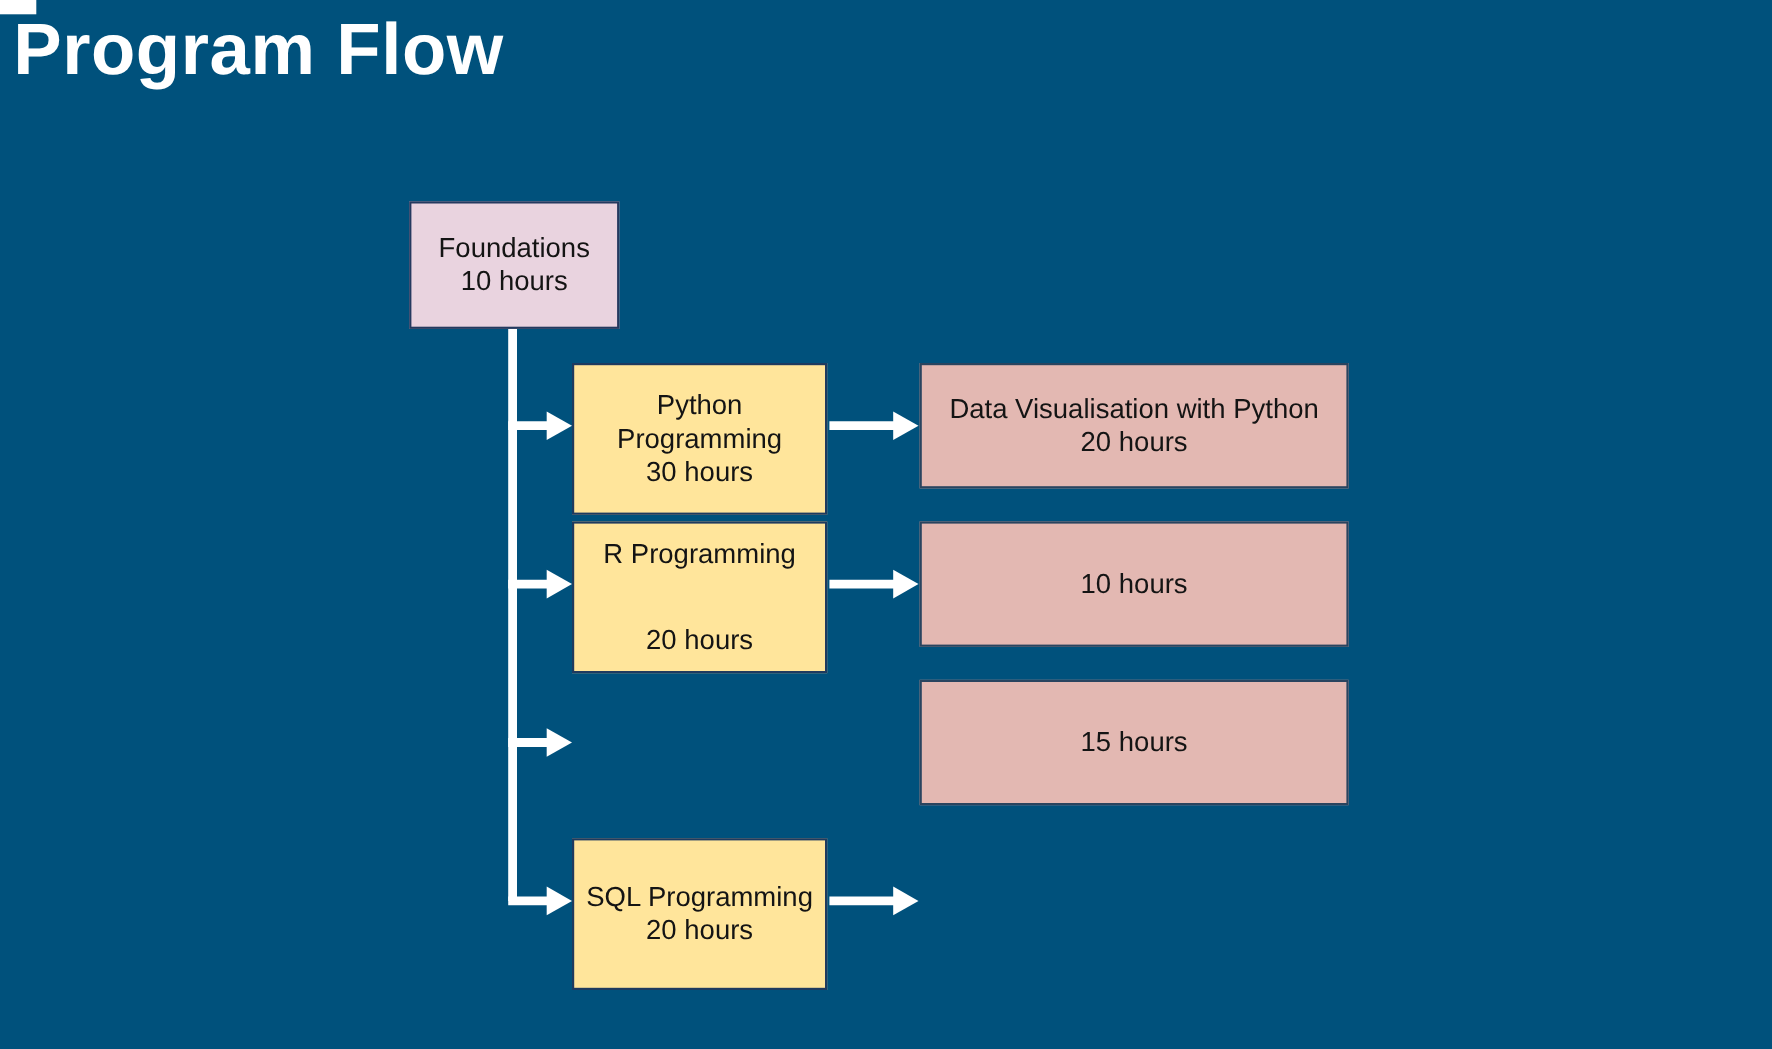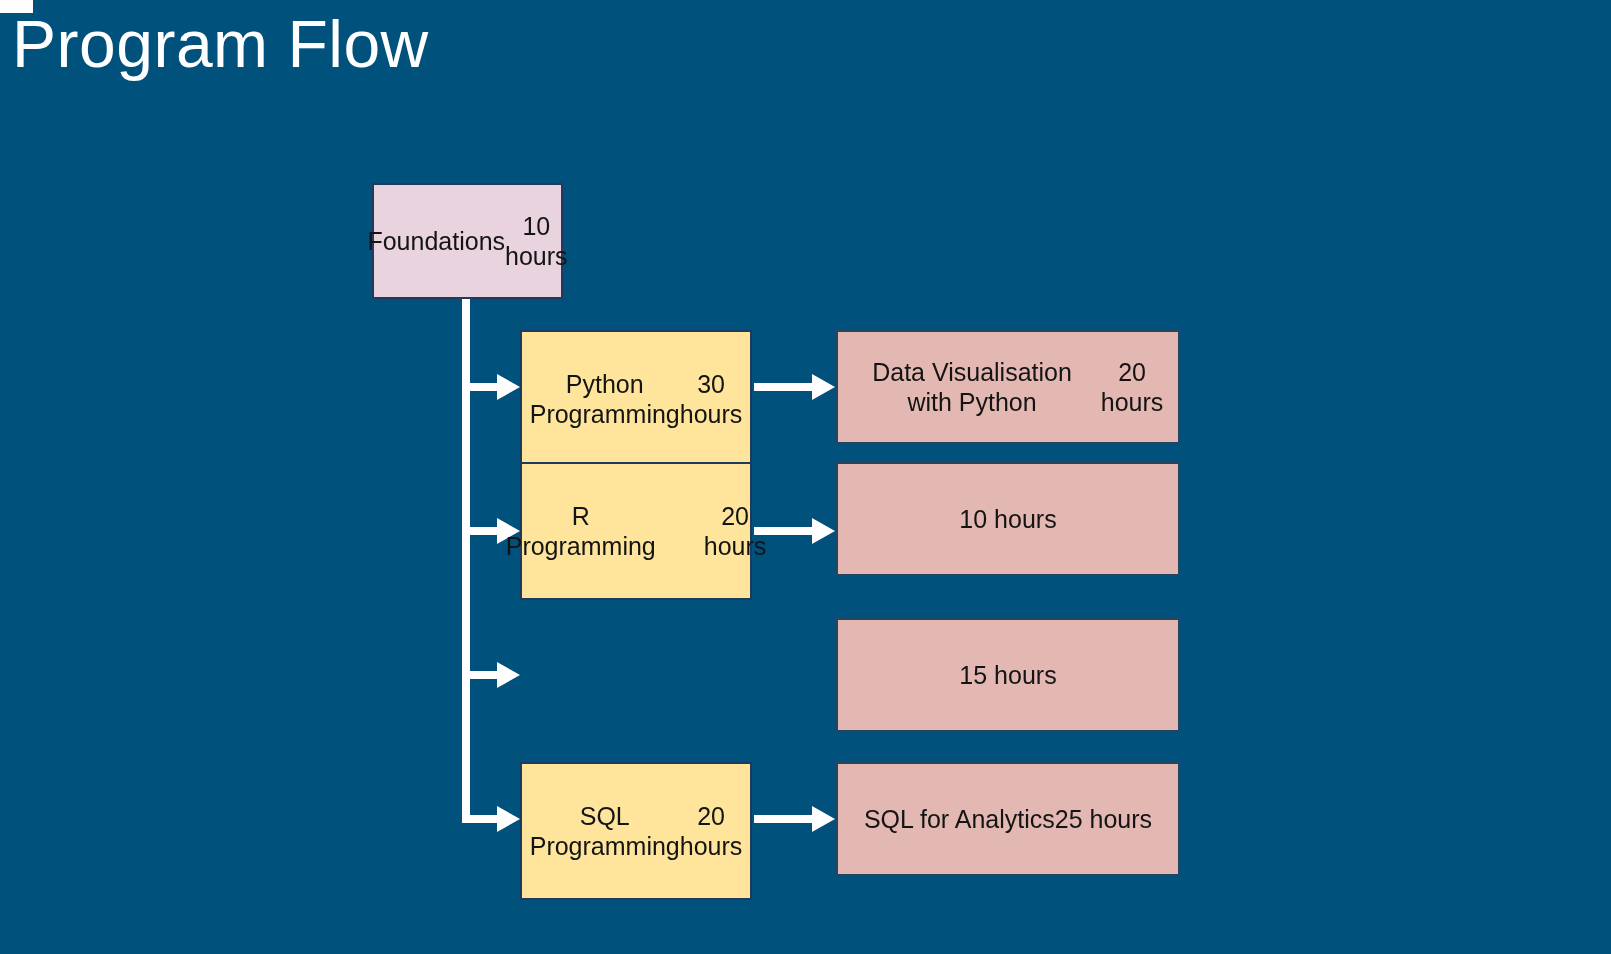--- a/index.html
+++ b/index.html
@@ -22,29 +22,29 @@
     width: 33px;
     height: 13px;
     background: #FFFFFF;
   }
   .slide-title {
     position: absolute;
     left: 12px;
     top: 6px;
     color: #FFFFFF;
     font-size: 66px;
-    font-weight: 400;
+    font-weight: 700;
     letter-spacing: 0.5px;
     white-space: nowrap;
   }
   .node {
     position: absolute;
     box-sizing: border-box;
     display: flex;
-    flex-direction: row;
+    flex-direction: column;
     align-items: center;
     justify-content: center;
     text-align: center;
     color: #141414;
     font-size: 25px;
     line-height: 1.22;
     padding: 4px 10px;
   }
   .node-root {
     left: 372px;
@@ -56,27 +56,27 @@
   }
   .node-course {
     left: 520px;
     width: 232px;
     height: 138px;
     background: #FFE59B;
     border: 2px solid #1E3A5F;
   }
   .node-advanced {
     left: 836px;
-    width: 344px;
+    width: 390px;
     height: 114px;
     background: #E3B8B2;
     border: 2px solid #29445F;
   }
   .row-1 { top: 330px; }
-  .row-2 { top: 462px; gap: 48px; }
+  .row-2 { top: 474px; gap: 48px; }
   .row-3 { top: 618px; }
   .row-4 { top: 762px; }
   .arrows-layer {
     position: absolute;
     left: 0;
     top: 0;
     width: 1611px;
     height: 954px;
     pointer-events: none;
   }
@@ -160,18 +160,14 @@
   <div class="node node-advanced row-1">
     <div>Data Visualisation with Python</div>
     <div>20 hours</div>
   </div>
   <div class="node node-advanced row-2">
     <div>10 hours</div>
   </div>
   <div class="node node-advanced row-3">
     <div>15 hours</div>
   </div>
-  <div class="node node-advanced row-4">
-    <div>SQL for Analytics</div>
-    <div>25 hours</div>
-  </div>
 
 </div>
 
 </body></html>

